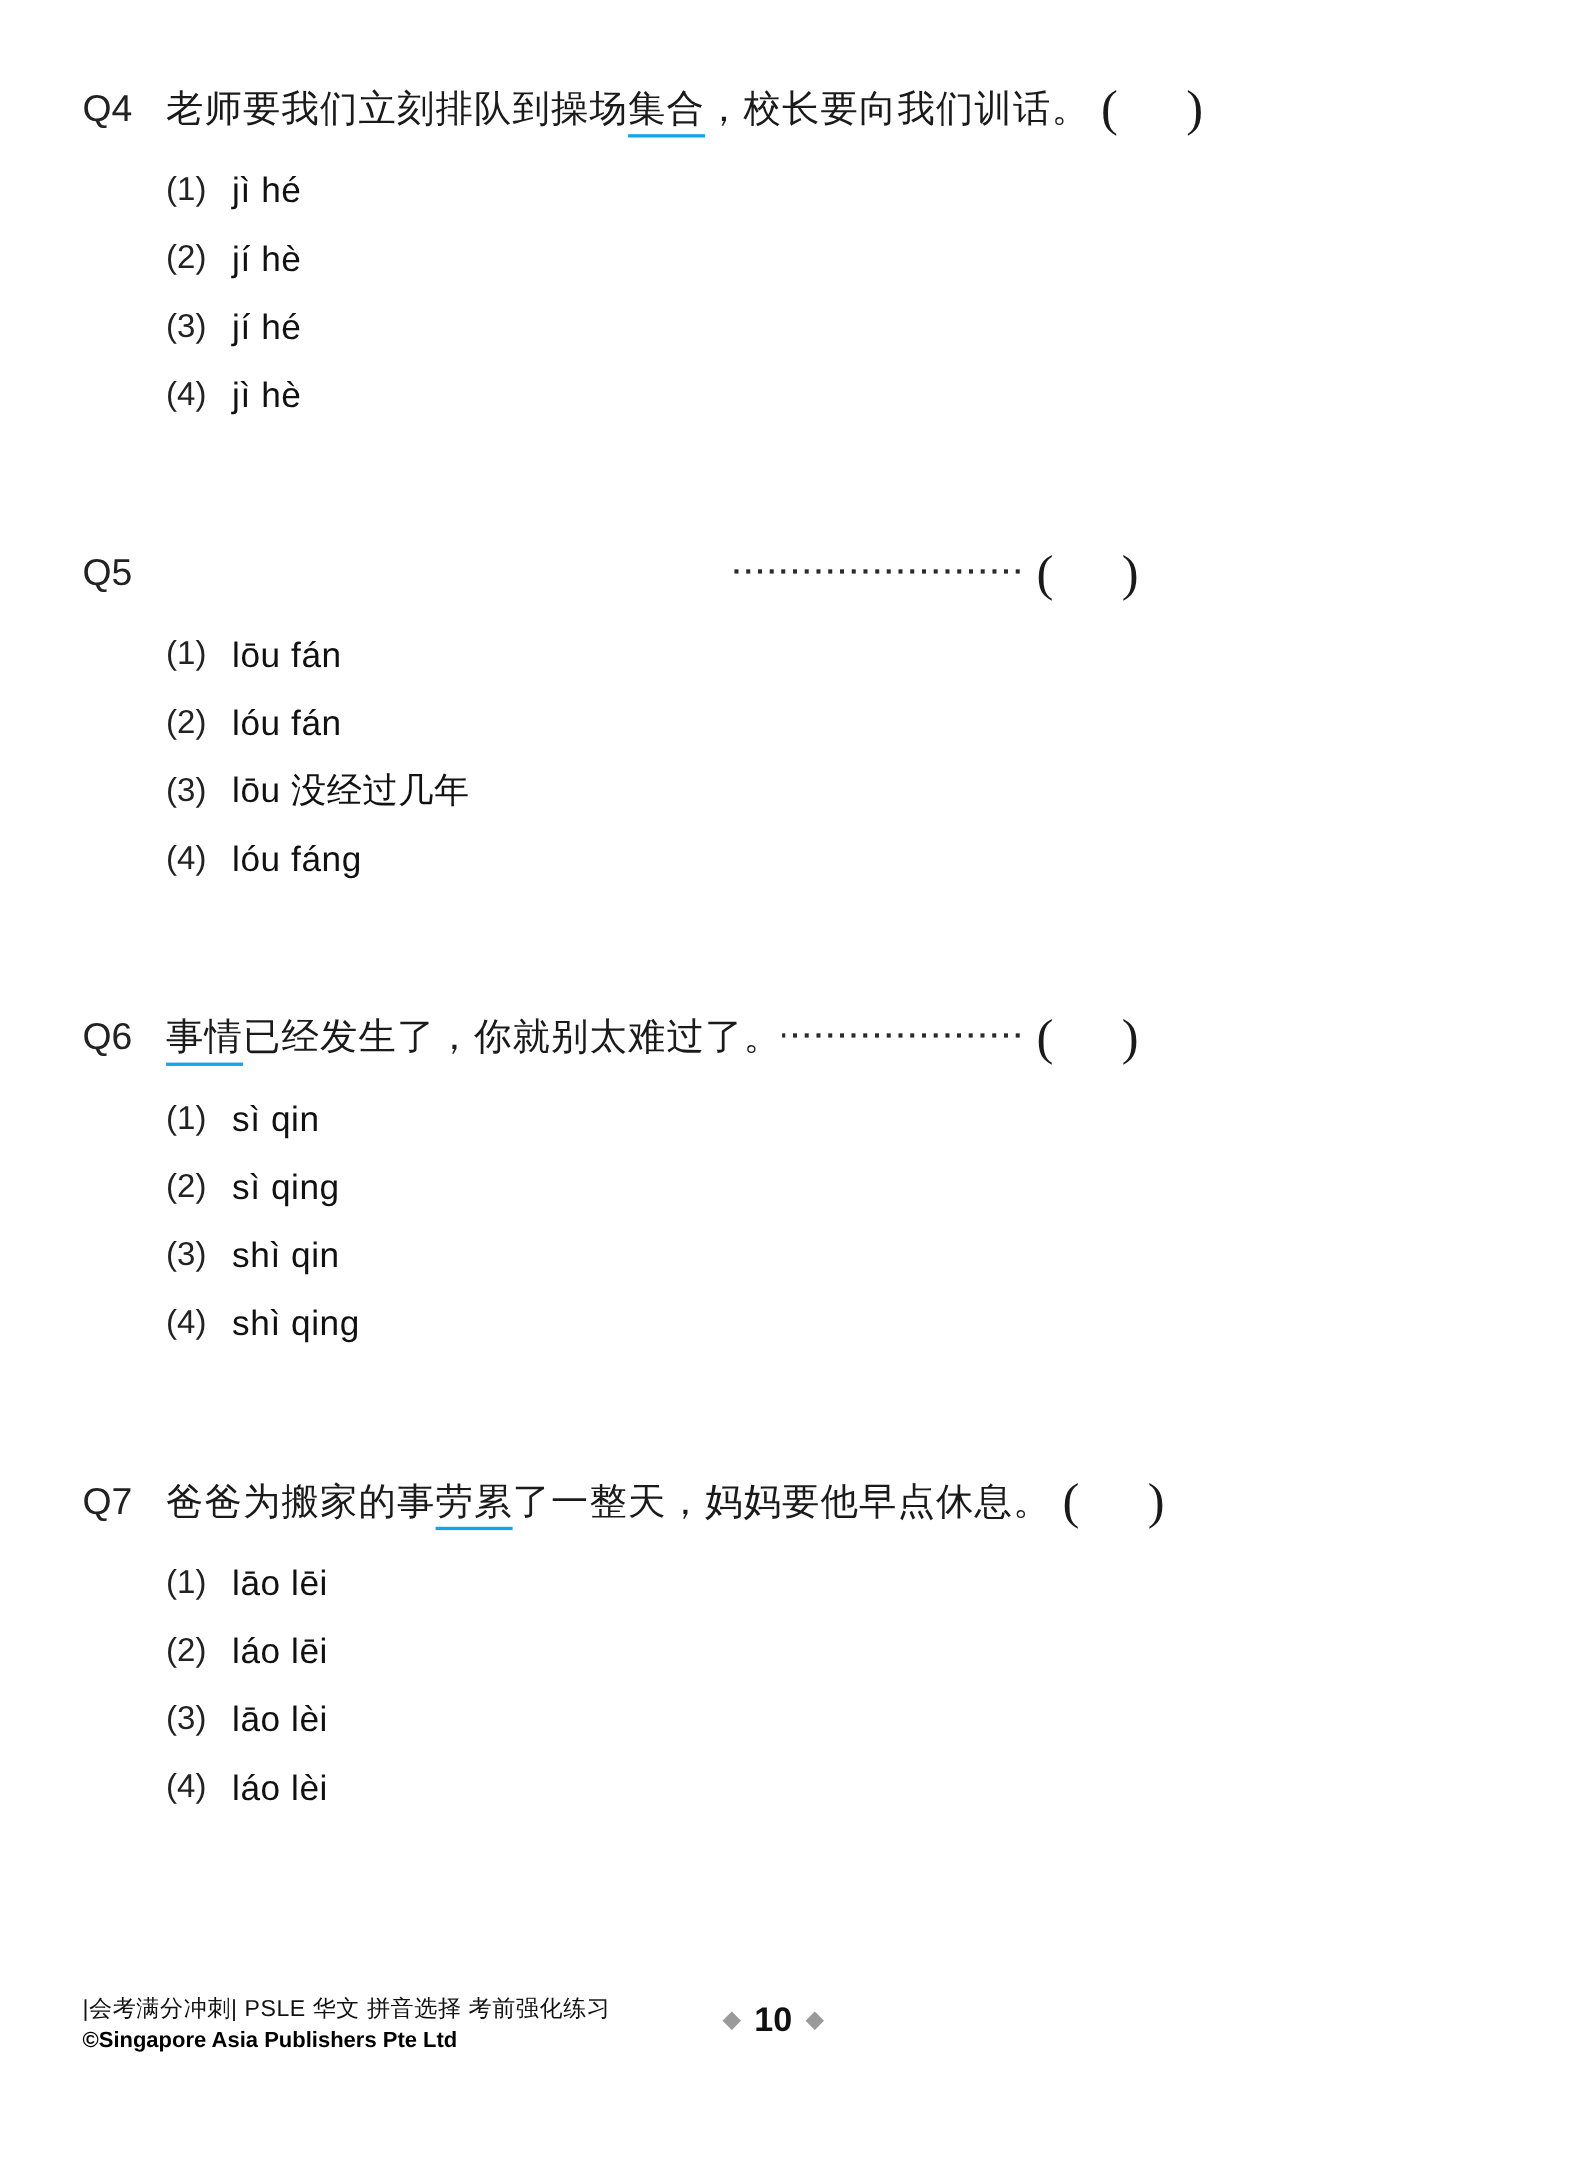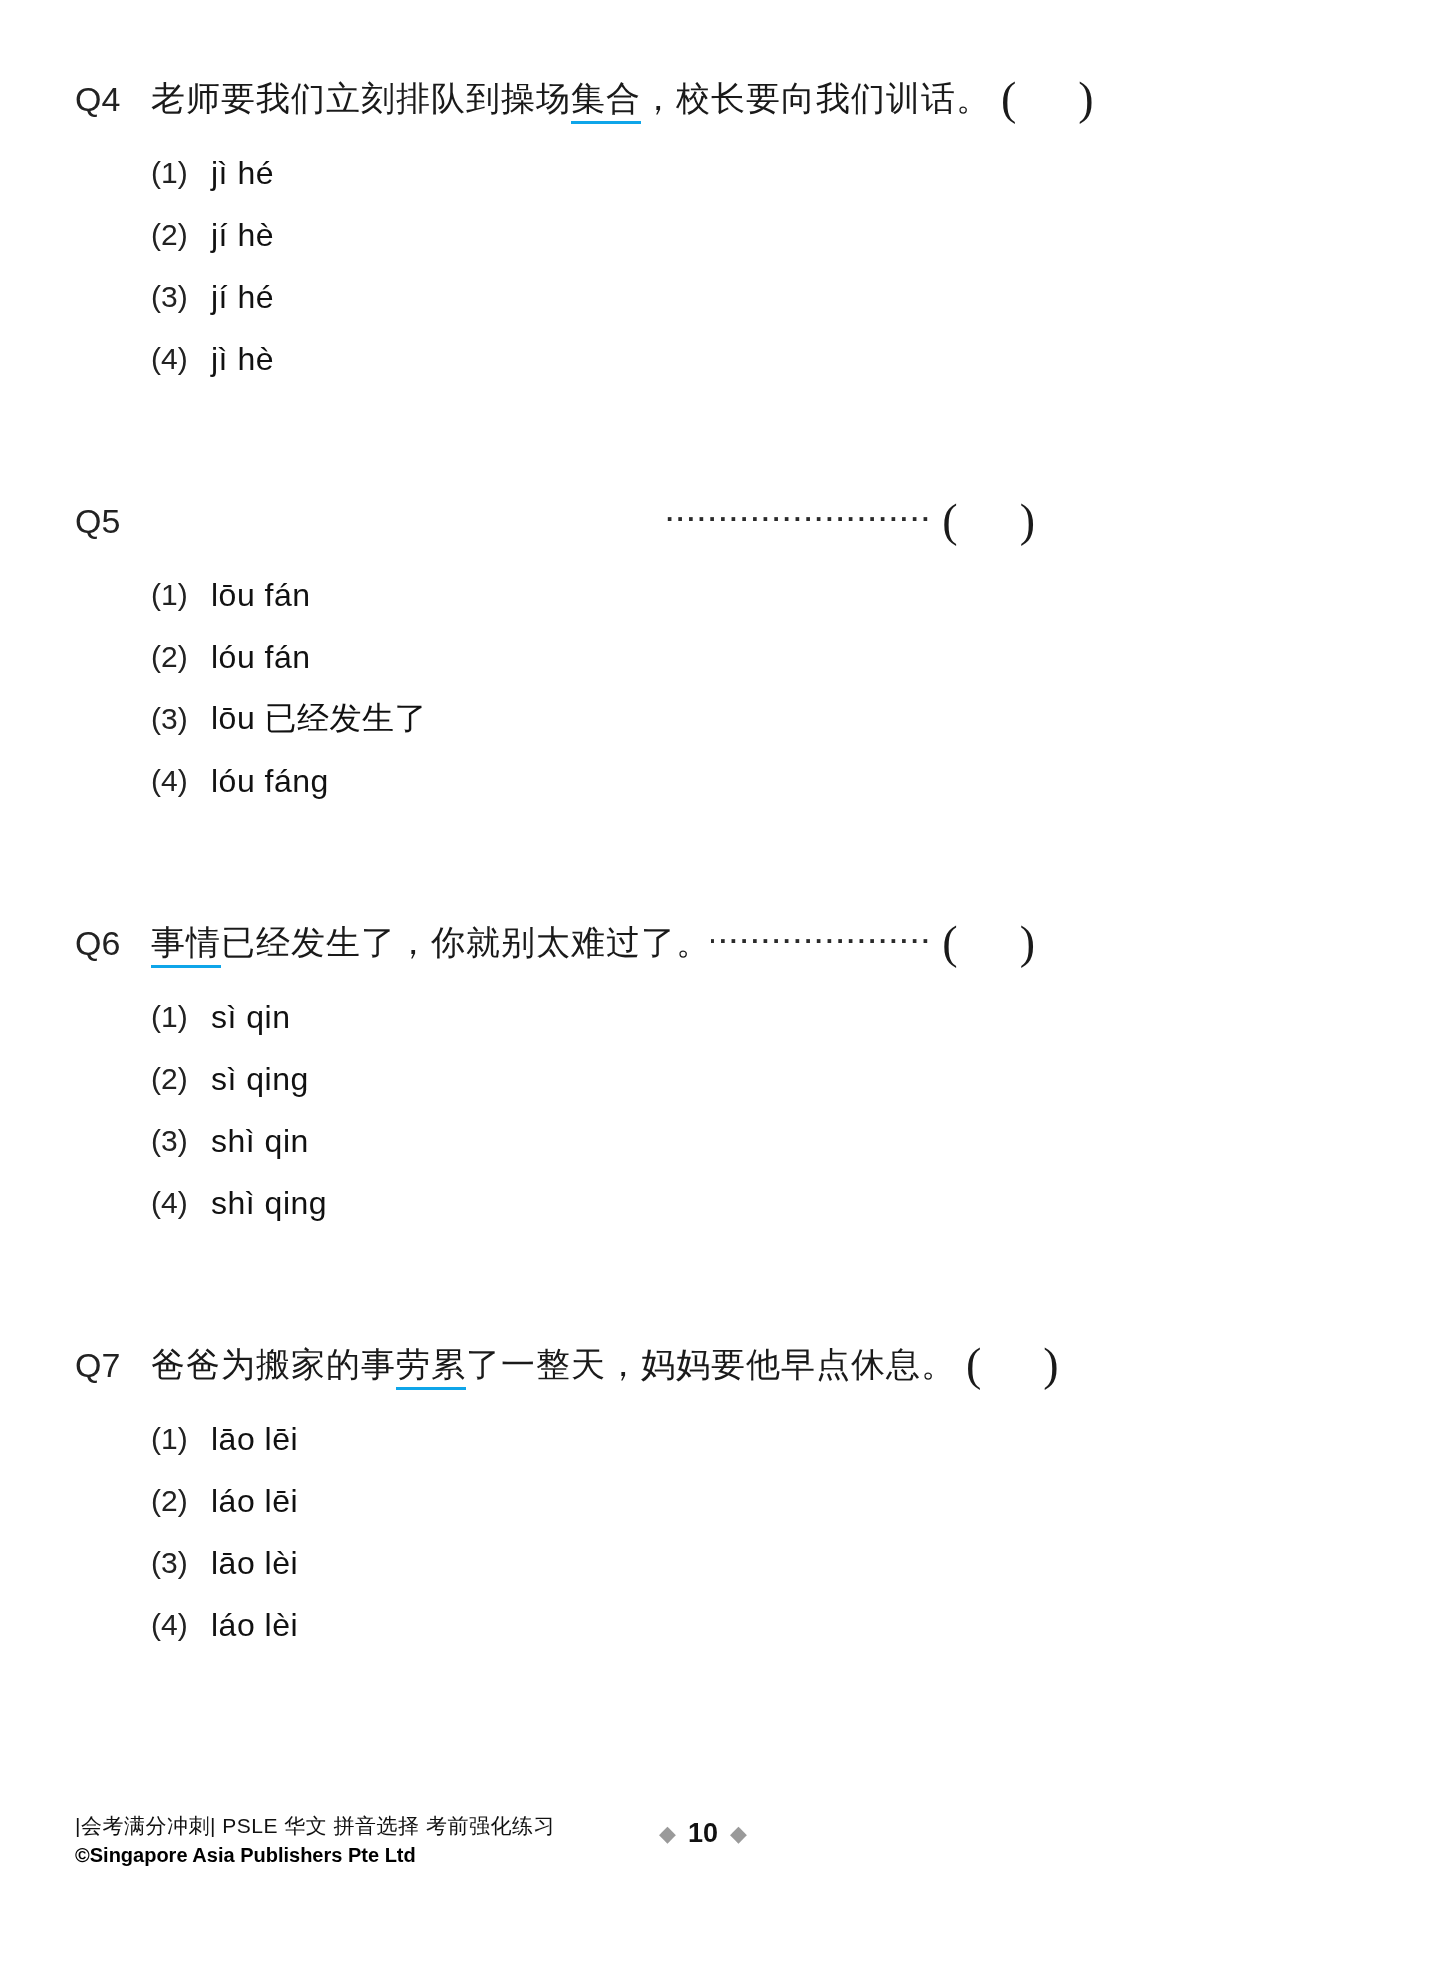--- a/index.html
+++ b/index.html
@@ -115,21 +115,21 @@
     top: 6px;
     text-align: center;
     transform: translateX(25px);
   }
   .page-num-row {
     display: inline-flex;
     align-items: center;
     gap: 12px;
   }
   .diamond { font-size: 22px; line-height: 1; }
-  .page-num { font-size: 27px; font-weight: 700; color: #111; }
+  .page-num { font-size: 31px; font-weight: 700; color: #111; }
   .exercise-label {
     font-size: 21px;
     color: #111;
     margin-top: 6px;
     letter-spacing: 2px;
   }
 </style>
 </head>
 <body>
 
@@ -180,21 +180,21 @@
       <div class="option">
         <span class="opt-num">(1)</span>
         <span class="opt-pinyin">lōu fán</span>
       </div>
       <div class="option">
         <span class="opt-num">(2)</span>
         <span class="opt-pinyin">lóu fán</span>
       </div>
       <div class="option">
         <span class="opt-num">(3)</span>
-        <span class="opt-pinyin">lōu 已经发生了</span>
+        <span class="opt-pinyin">lōu 没经过几年</span>
       </div>
       <div class="option">
         <span class="opt-num">(4)</span>
         <span class="opt-pinyin">lóu fáng</span>
       </div>
     </div>
   </div>
 
   <div class="question">
     <div class="q-row">

